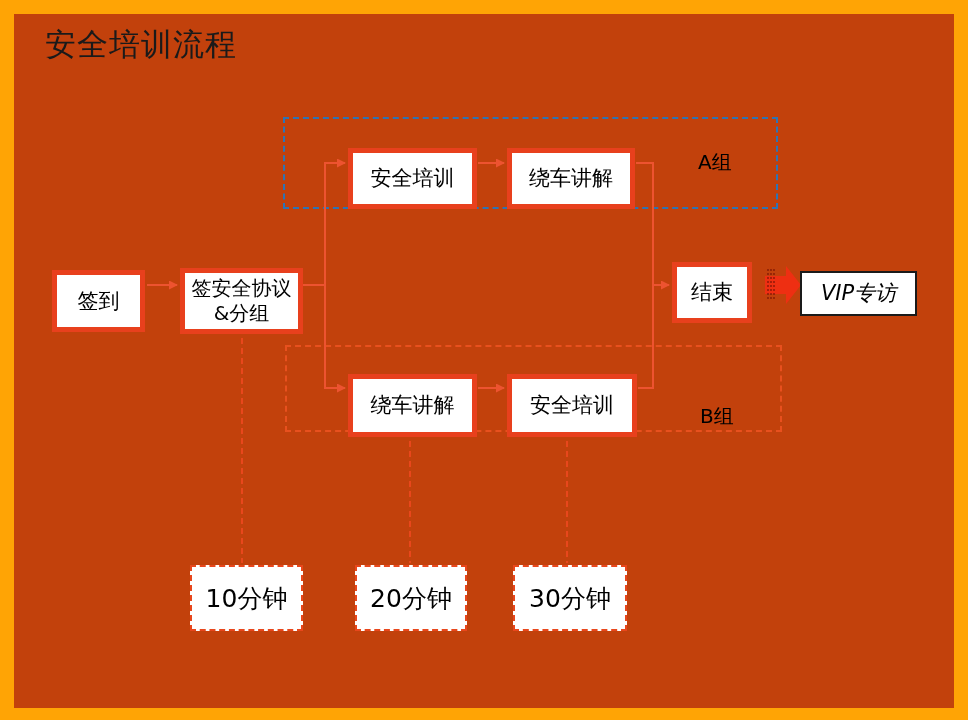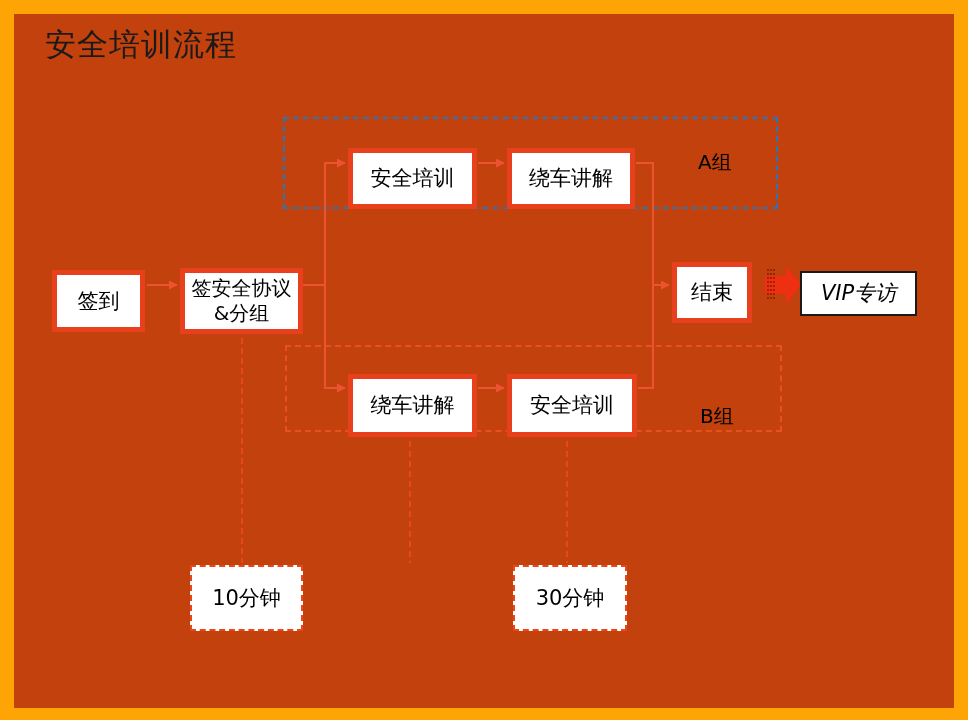--- a/index.html
+++ b/index.html
@@ -38,21 +38,21 @@
   .node-a1       { left:348px; top:132px; width:129px; height:61px; }
   .node-a2       { left:507px; top:132px; width:128px; height:61px; }
   .node-b1       { left:348px; top:358px; width:129px; height:63px; }
   .node-b2       { left:507px; top:358px; width:130px; height:63px; }
   .node-end      { left:672px; top:246px; width:80px;  height:61px; }
   .node-vip      { left:800px; top:255px; width:117px; height:45px; border:2px solid #1a1a1a;font-style:italic; }
   .duration {
     position:absolute; box-sizing:border-box; background:#fff;
     border:2px dashed #E8471C;
     display:flex; align-items:center; justify-content:center;
-    font-size:21px; color:#000; z-index:20;
+    font-size:25px; color:#000; z-index:20;
   }
   .dur-1 { left:190px; top:565px; width:113px; height:66px; }
   .dur-2 { left:355px; top:565px; width:112px; height:66px; }
   .dur-3 { left:513px; top:565px; width:114px; height:66px;text-align:center; }
 </style>
 </head>
 <body>
 
 <div class="slide">
 
@@ -126,19 +126,22 @@
     <span>结束</span>
   </div>
 
   <div class="node node-vip">
     <span>VIP专访</span>
   </div>
 
   <div class="duration dur-1">
     <span>10分钟</span>
   </div>
+  <div class="duration dur-2">
+    <span>20分钟</span>
+  </div>
   <div class="duration dur-3">
     <span>30分钟</span>
   </div>
 
   <div class="frame"></div>
 
 </div>
 
 </body></html>

